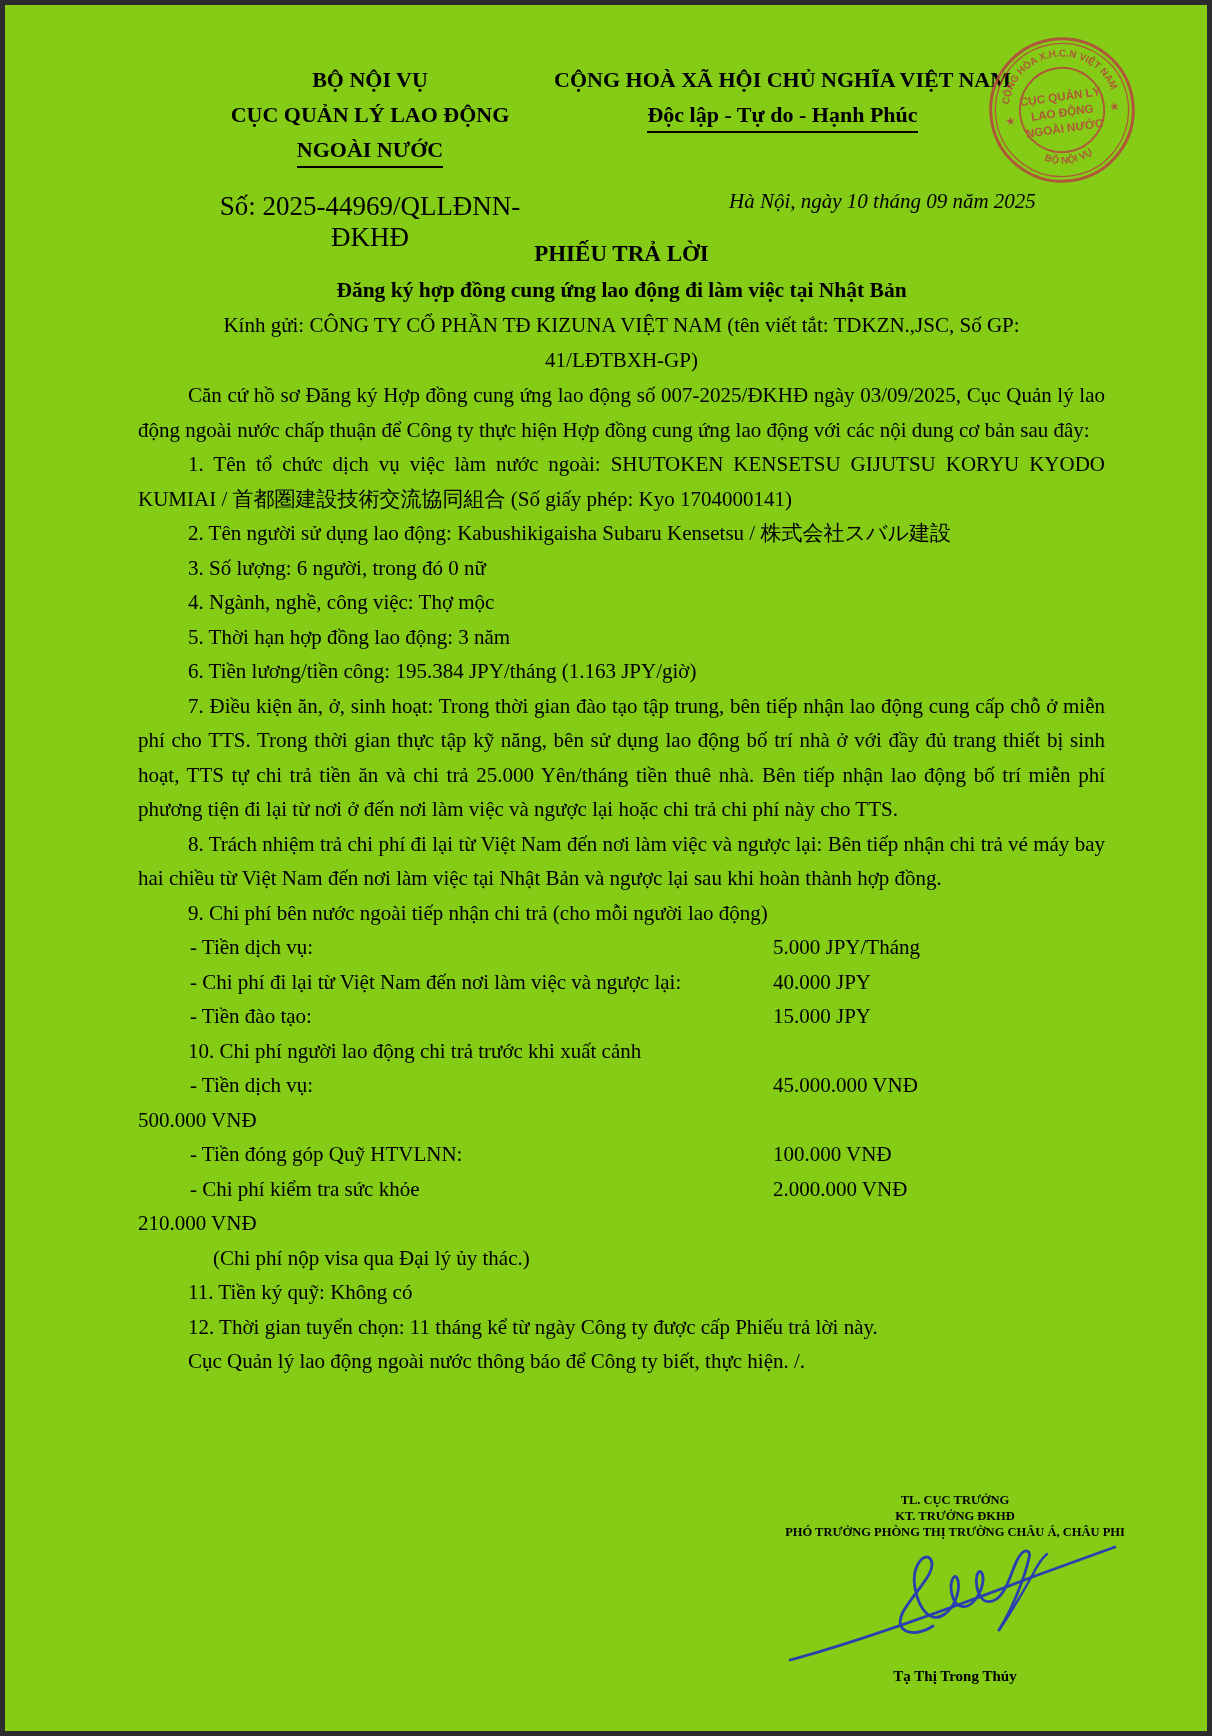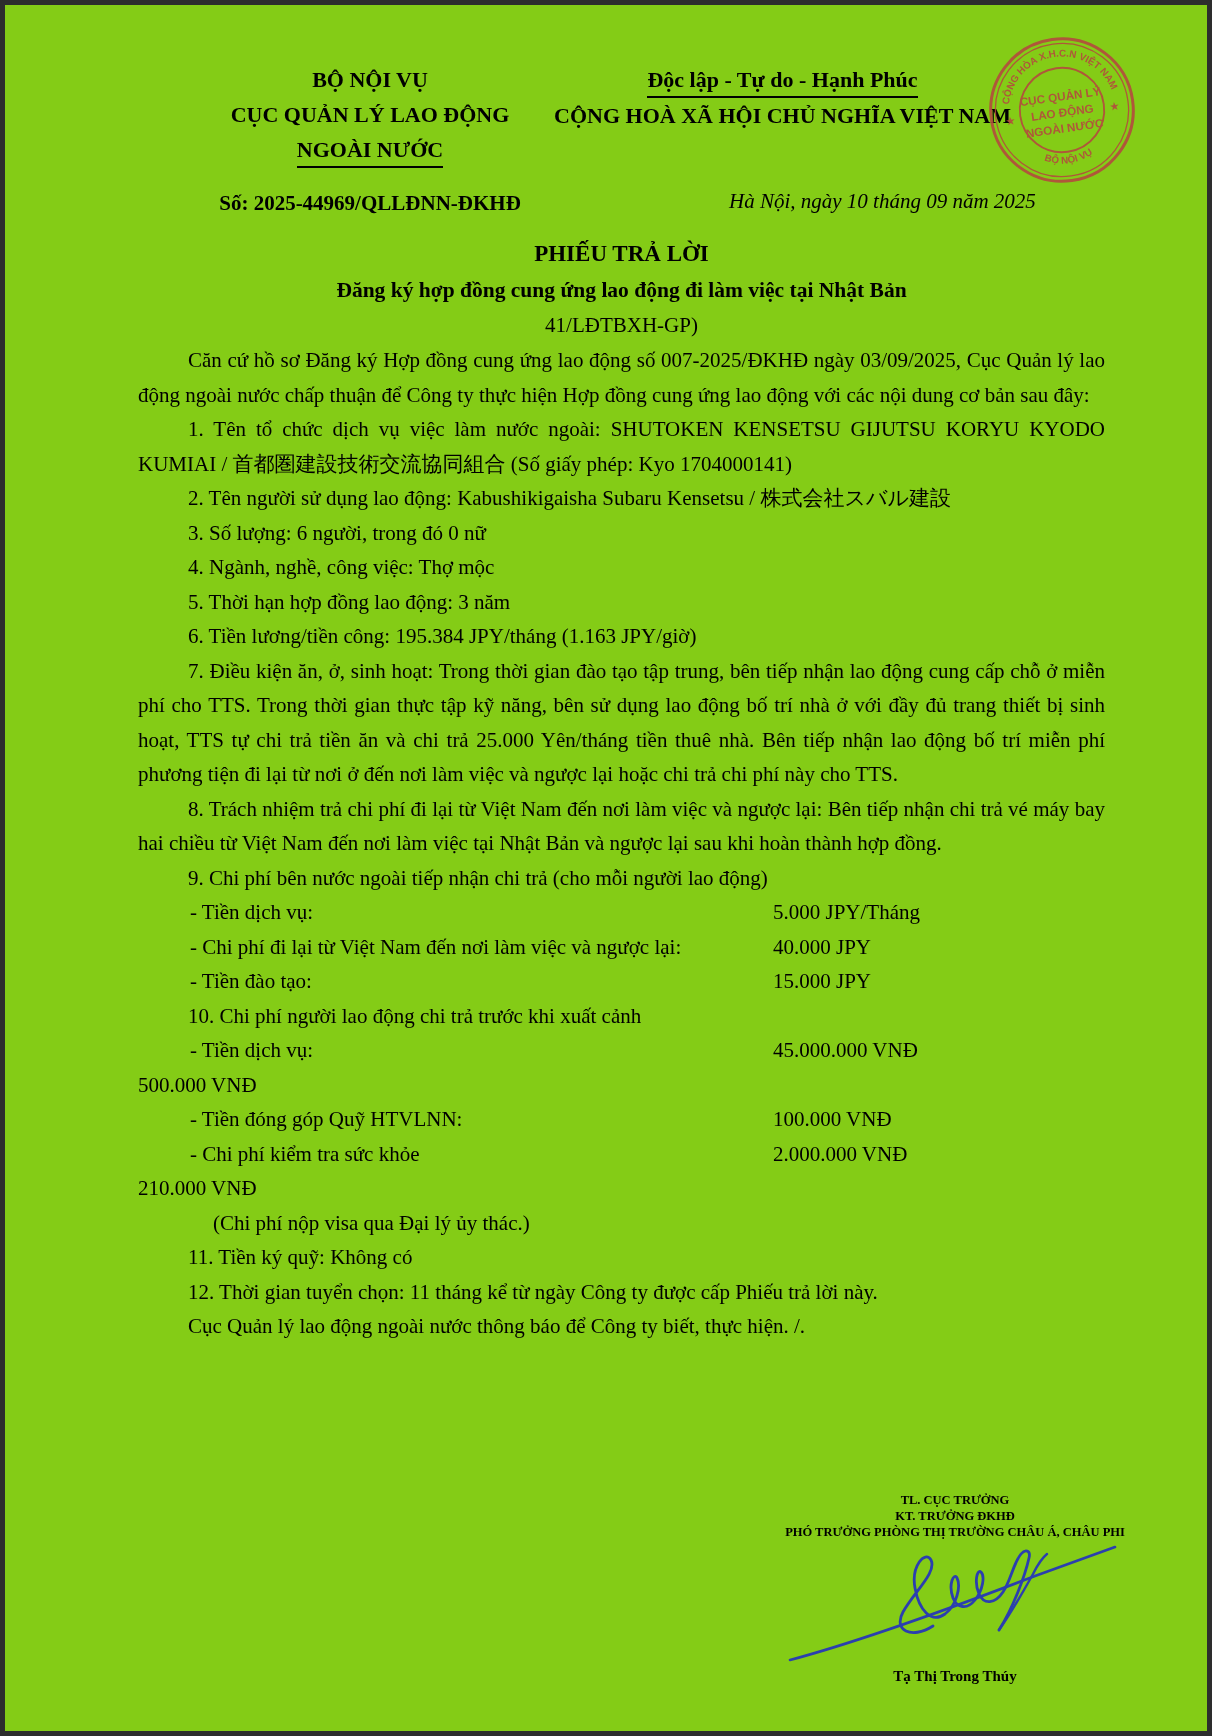--- a/index.html
+++ b/index.html
@@ -24,21 +24,21 @@
     position:absolute;top:57px;left:200px;width:330px;
     text-align:center;font-weight:bold;font-size:22px;line-height:35px;
   }
   .hdr-right{
     position:absolute;top:57px;left:545px;width:465px;
     text-align:center;font-weight:bold;font-size:22px;line-height:35px;
   }
   .u{display:inline-block;border-bottom:2px solid var(--ink);padding-bottom:1px;line-height:30px;}
   .doc-no{
     position:absolute;top:186px;left:200px;width:330px;
-    text-align:center;font-size:21px;font-weight:bold;
+    text-align:center;font-size:27px;
   }
   .date-line{
     position:absolute;top:184px;left:724px;
     font-size:21px;font-style:italic;white-space:nowrap;
   }
   .stamp{
     position:absolute;top:30px;left:982px;width:150px;height:150px;
     opacity:.88;pointer-events:none;z-index:5;
   }
   .stamp text{fill:var(--stamp-color);font-family:"Liberation Sans","DejaVu Sans",sans-serif;font-weight:bold;}
@@ -74,22 +74,22 @@
 <div class="page">
 
   <div class="hdr-left">
     <div>BỘ NỘI VỤ</div>
     <div>CỤC QUẢN LÝ LAO ĐỘNG</div>
     <div><span class="u">NGOÀI NƯỚC</span></div>
   </div>
   <div class="doc-no">Số: 2025-44969/QLLĐNN-ĐKHĐ</div>
 
   <div class="hdr-right">
+    <div>CỘNG HOÀ XÃ HỘI CHỦ NGHĨA VIỆT NAM</div>
     <div><span class="u">Độc lập - Tự do - Hạnh Phúc</span></div>
-    <div>CỘNG HOÀ XÃ HỘI CHỦ NGHĨA VIỆT NAM</div>
   </div>
   <div class="date-line">Hà Nội, ngày 10 tháng 09 năm 2025</div>
 
   <svg class="stamp" viewBox="0 0 160 160" xmlns="http://www.w3.org/2000/svg">
     <g transform="rotate(-8 80 80)">
       <circle cx="80" cy="80" r="76" stroke-width="3.2"></circle>
       <circle cx="80" cy="80" r="71" stroke-width="1.4"></circle>
       <circle cx="80" cy="80" r="45" stroke-width="2"></circle>
       <defs>
         <path id="seal-arc-top" d="M 24.9 65.3 A 57 57 0 0 1 135.1 65.3"></path>
@@ -105,20 +105,21 @@
       <text x="136" y="88" font-size="12" text-anchor="middle">★</text>
       <text x="80" y="70" font-size="12.5" text-anchor="middle">CỤC QUẢN LÝ</text>
       <text x="80" y="87" font-size="12.5" text-anchor="middle">LAO ĐỘNG</text>
       <text x="80" y="104" font-size="12.5" text-anchor="middle">NGOÀI NƯỚC</text>
     </g>
   </svg>
 
   <div class="doc-body">
     <div class="title">PHIẾU TRẢ LỜI</div>
     <div class="subtitle">Đăng ký hợp đồng cung ứng lao động đi làm việc tại Nhật Bản</div>
+    <div class="kg">Kính gửi: CÔNG TY CỔ PHẦN TĐ KIZUNA VIỆT NAM (tên viết tắt: TDKZN.,JSC, Số GP:</div>
     <div class="kg">41/LĐTBXH-GP)</div>
     <p class="para">Căn cứ hồ sơ Đăng ký Hợp đồng cung ứng lao động số 007-2025/ĐKHĐ ngày 03/09/2025, Cục Quản lý lao động ngoài nước chấp thuận để Công ty thực hiện Hợp đồng cung ứng lao động với các nội dung cơ bản sau đây:</p>
     <p class="para">1. Tên tổ chức dịch vụ việc làm nước ngoài: SHUTOKEN KENSETSU GIJUTSU KORYU KYODO KUMIAI / 首都圏建設技術交流協同組合 (Số giấy phép: Kyo 1704000141)</p>
     <p class="para">2. Tên người sử dụng lao động: Kabushikigaisha Subaru Kensetsu / 株式会社スバル建設</p>
     <p class="para">3. Số lượng: 6 người, trong đó 0 nữ</p>
     <p class="para">4. Ngành, nghề, công việc: Thợ mộc</p>
     <p class="para">5. Thời hạn hợp đồng lao động: 3 năm</p>
     <p class="para">6. Tiền lương/tiền công: 195.384 JPY/tháng (1.163 JPY/giờ)</p>
     <p class="para">7. Điều kiện ăn, ở, sinh hoạt: Trong thời gian đào tạo tập trung, bên tiếp nhận lao động cung cấp chỗ ở miễn phí cho TTS. Trong thời gian thực tập kỹ năng, bên sử dụng lao động bố trí nhà ở với đầy đủ trang thiết bị sinh hoạt, TTS tự chi trả tiền ăn và chi trả 25.000 Yên/tháng tiền thuê nhà. Bên tiếp nhận lao động bố trí miễn phí phương tiện đi lại từ nơi ở đến nơi làm việc và ngược lại hoặc chi trả chi phí này cho TTS.</p>
     <p class="para">8. Trách nhiệm trả chi phí đi lại từ Việt Nam đến nơi làm việc và ngược lại: Bên tiếp nhận chi trả vé máy bay hai chiều từ Việt Nam đến nơi làm việc tại Nhật Bản và ngược lại sau khi hoàn thành hợp đồng.</p>

